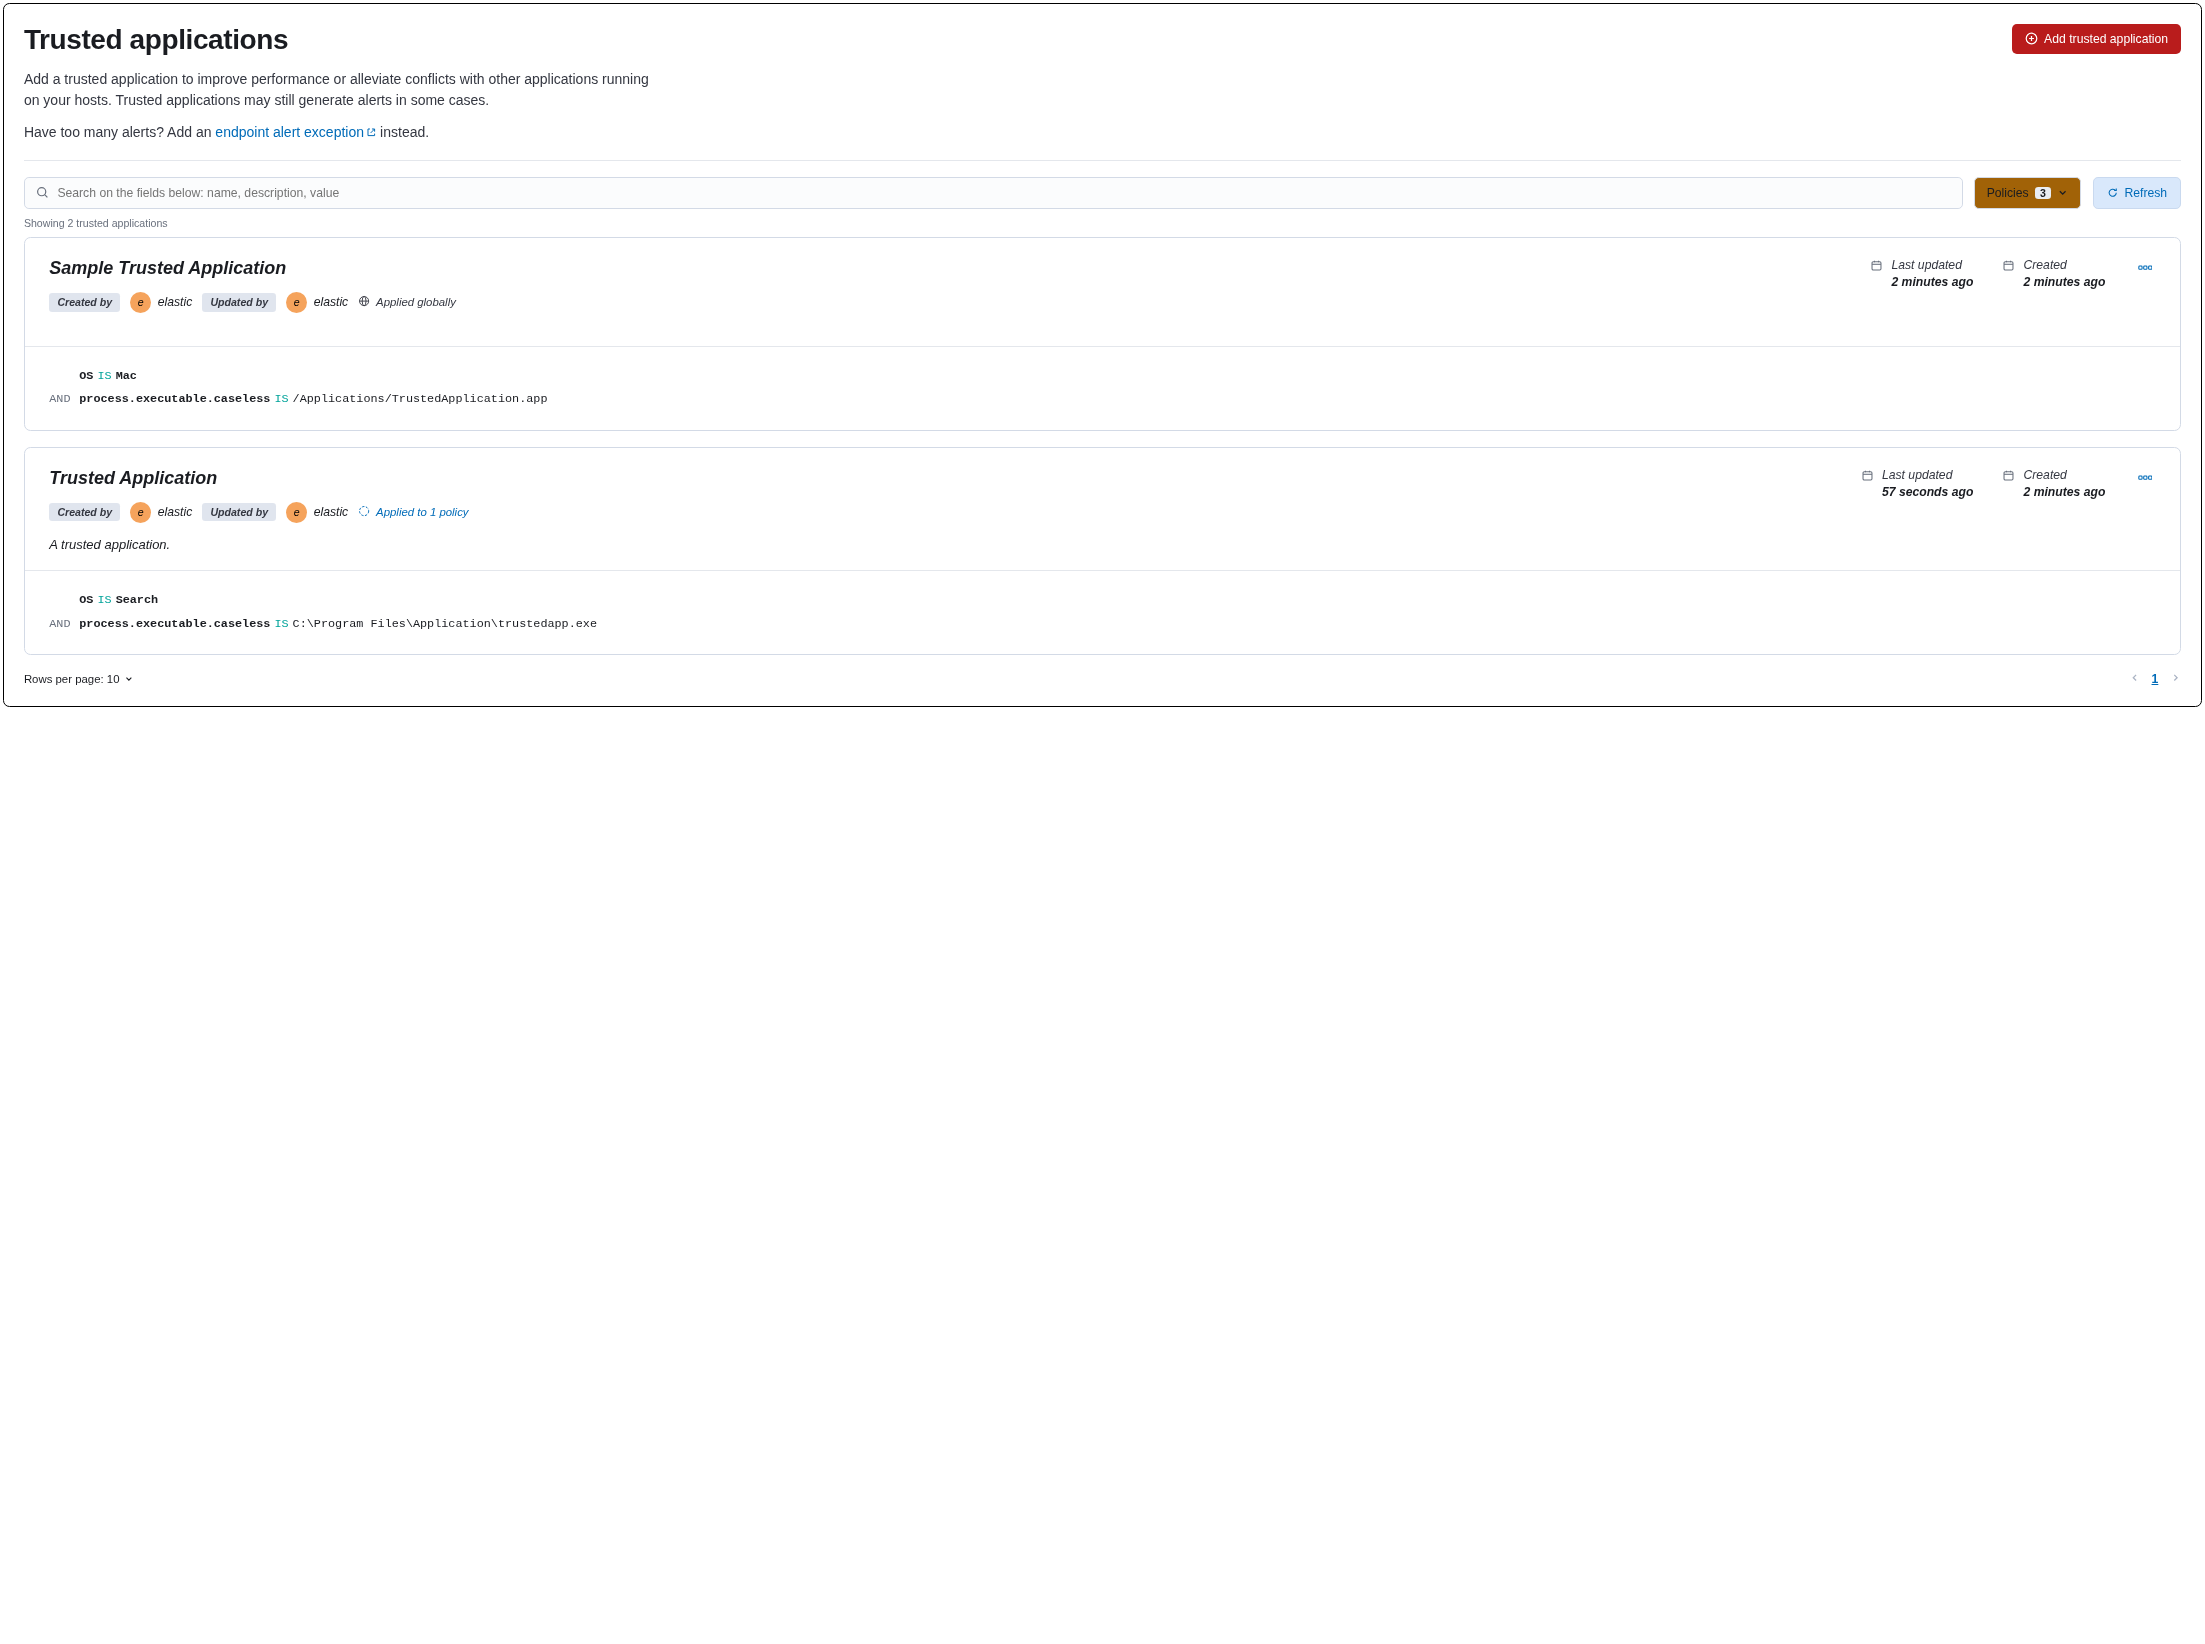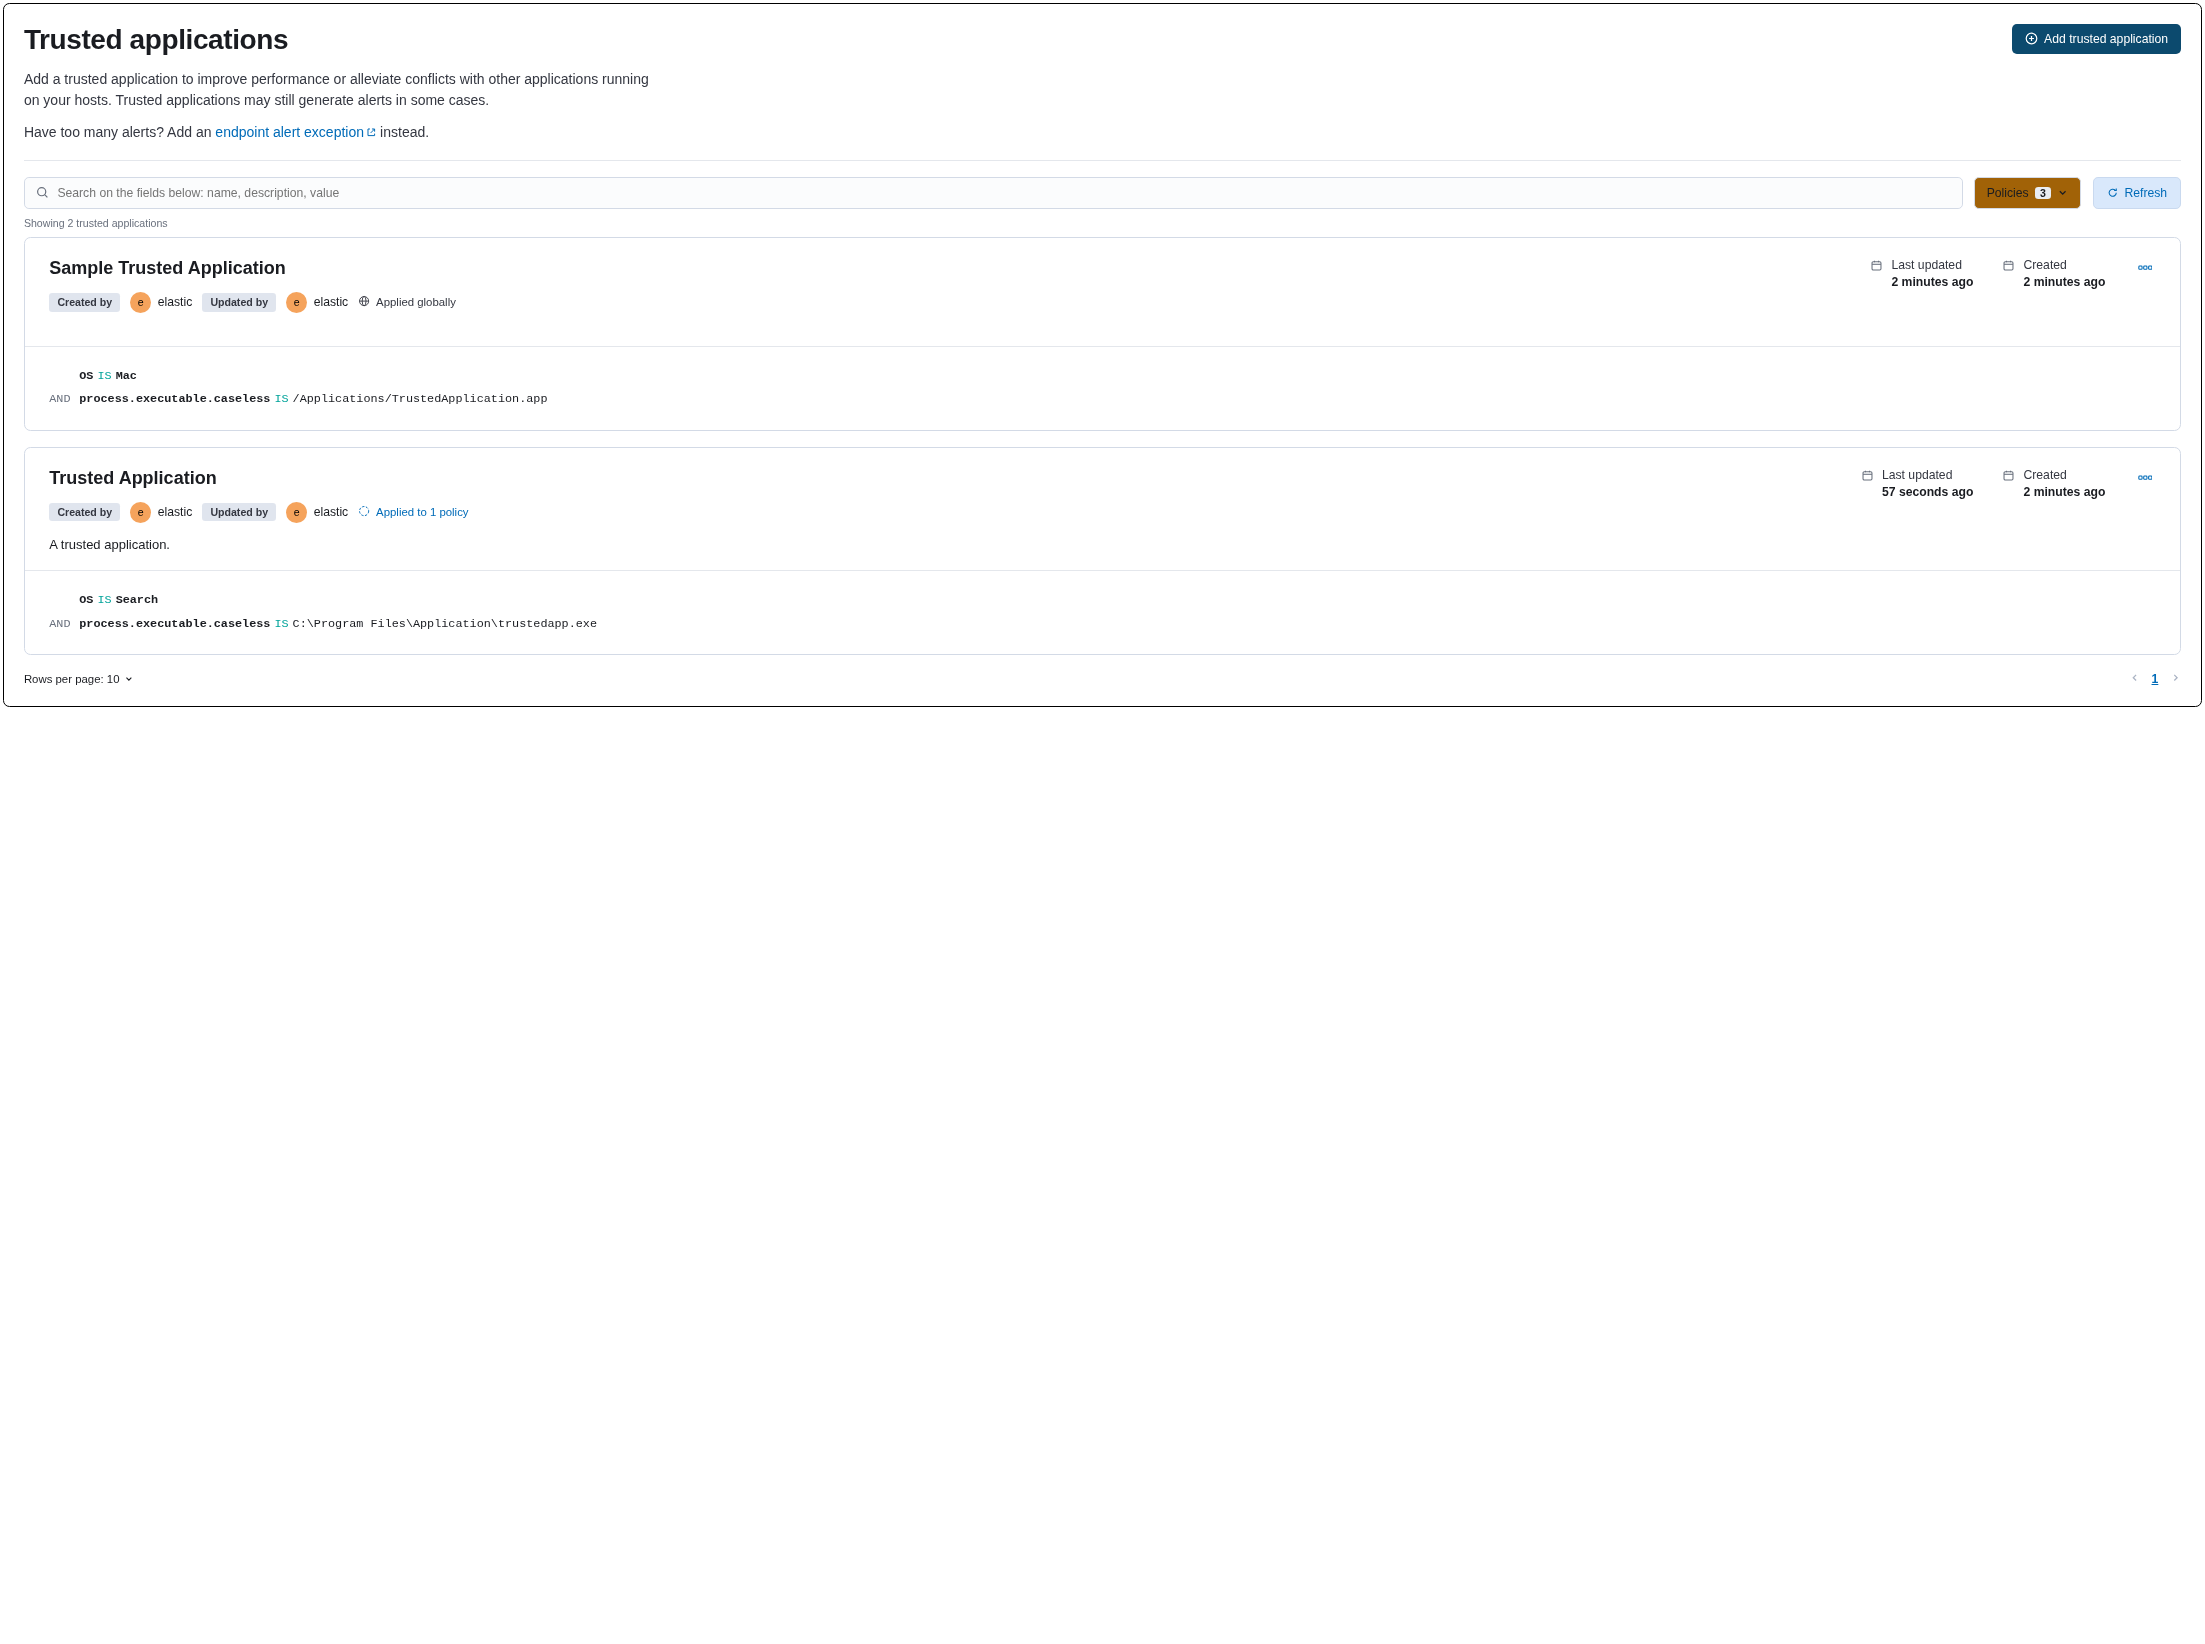--- a/index.html
+++ b/index.html
@@ -8,21 +8,21 @@
   background: #fff;
   color: #1a1c21;
   padding: 19.6px;
   border: 1.6px solid #000;
   border-radius: 6.5px;
   margin: 3.3px;
 }
 .header-row { display: flex; justify-content: space-between; align-items: flex-start; margin-bottom: 13px; }
 h1 { font-size: 28px; font-weight: 700; letter-spacing: -0.4px; }
 .add-btn {
-  background: #0c4a6e; color: #fff; border: none; border-radius: 4.9px;
+  background: #b91c1c; color: #fff; border: none; border-radius: 4.9px;
   padding: 8.1px 13px; font-size: 12.2px; font-weight: 500;
   display: inline-flex; align-items: center; gap: 6.5px; cursor: pointer;
 }
 .add-btn svg { width: 13px; height: 13px; }
 .description { font-size: 14px; color: #343741; max-width: 636px; line-height: 1.5; margin-bottom: 11.4px; }
 .description a { color: #006bb8; text-decoration: none; }
 .hr { border: none; border-top: 0.8px solid #e4e7ec; margin: 16.3px 0; }
 .controls-row { display: flex; gap: 11.4px; align-items: center; margin-bottom: 8.1px; }
 .search-wrap {
   flex: 1; display: flex; align-items: center; gap: 8.1px;
@@ -45,21 +45,21 @@
 .refresh-btn {
   display: inline-flex; align-items: center; gap: 6.5px;
   border: 0.8px solid #c9d9ef; border-radius: 4.9px; background: #d9e8fb;
   padding: 8.1px 13px; font-size: 12.2px; color: #006bb8; cursor: pointer; font-weight: 500;
 }
 .refresh-btn svg, .policies-btn svg { width: 11.4px; height: 11.4px; }
 .showing { font-size: 10.6px; color: #69707d; margin-bottom: 8.1px; }
 .card {
   border: 0.8px solid #d3dae6; border-radius: 6.5px; margin-bottom: 16.3px; background: #fff;
 }
-.card-top { padding: 19.6px 24.4px 18px; }
+.card-top { padding: 19.6px 24.4px 18px; font-style: italic; }
 .card-header-row { display: flex; justify-content: space-between; align-items: flex-start; gap: 16.3px; }
 .card-title { font-size: 18px; font-weight: 700; margin-bottom: 13px; }
 .meta-cols { display: flex; gap: 29px; align-items: flex-start; }
 .meta-col { display: flex; gap: 8.1px; align-items: flex-start; }
 .meta-col .icon { color: #69707d; margin-top: 1.6px; }
 .meta-col .labels { display: flex; flex-direction: column; gap: 3.3px; }
 .meta-col .lbl { font-size: 12.2px; color: #343741; }
 .meta-col .val { font-size: 12.2px; font-weight: 700; color: #1a1c21; }
 .more-btn {
   border: none; background: transparent; cursor: pointer; color: #006bb8;

